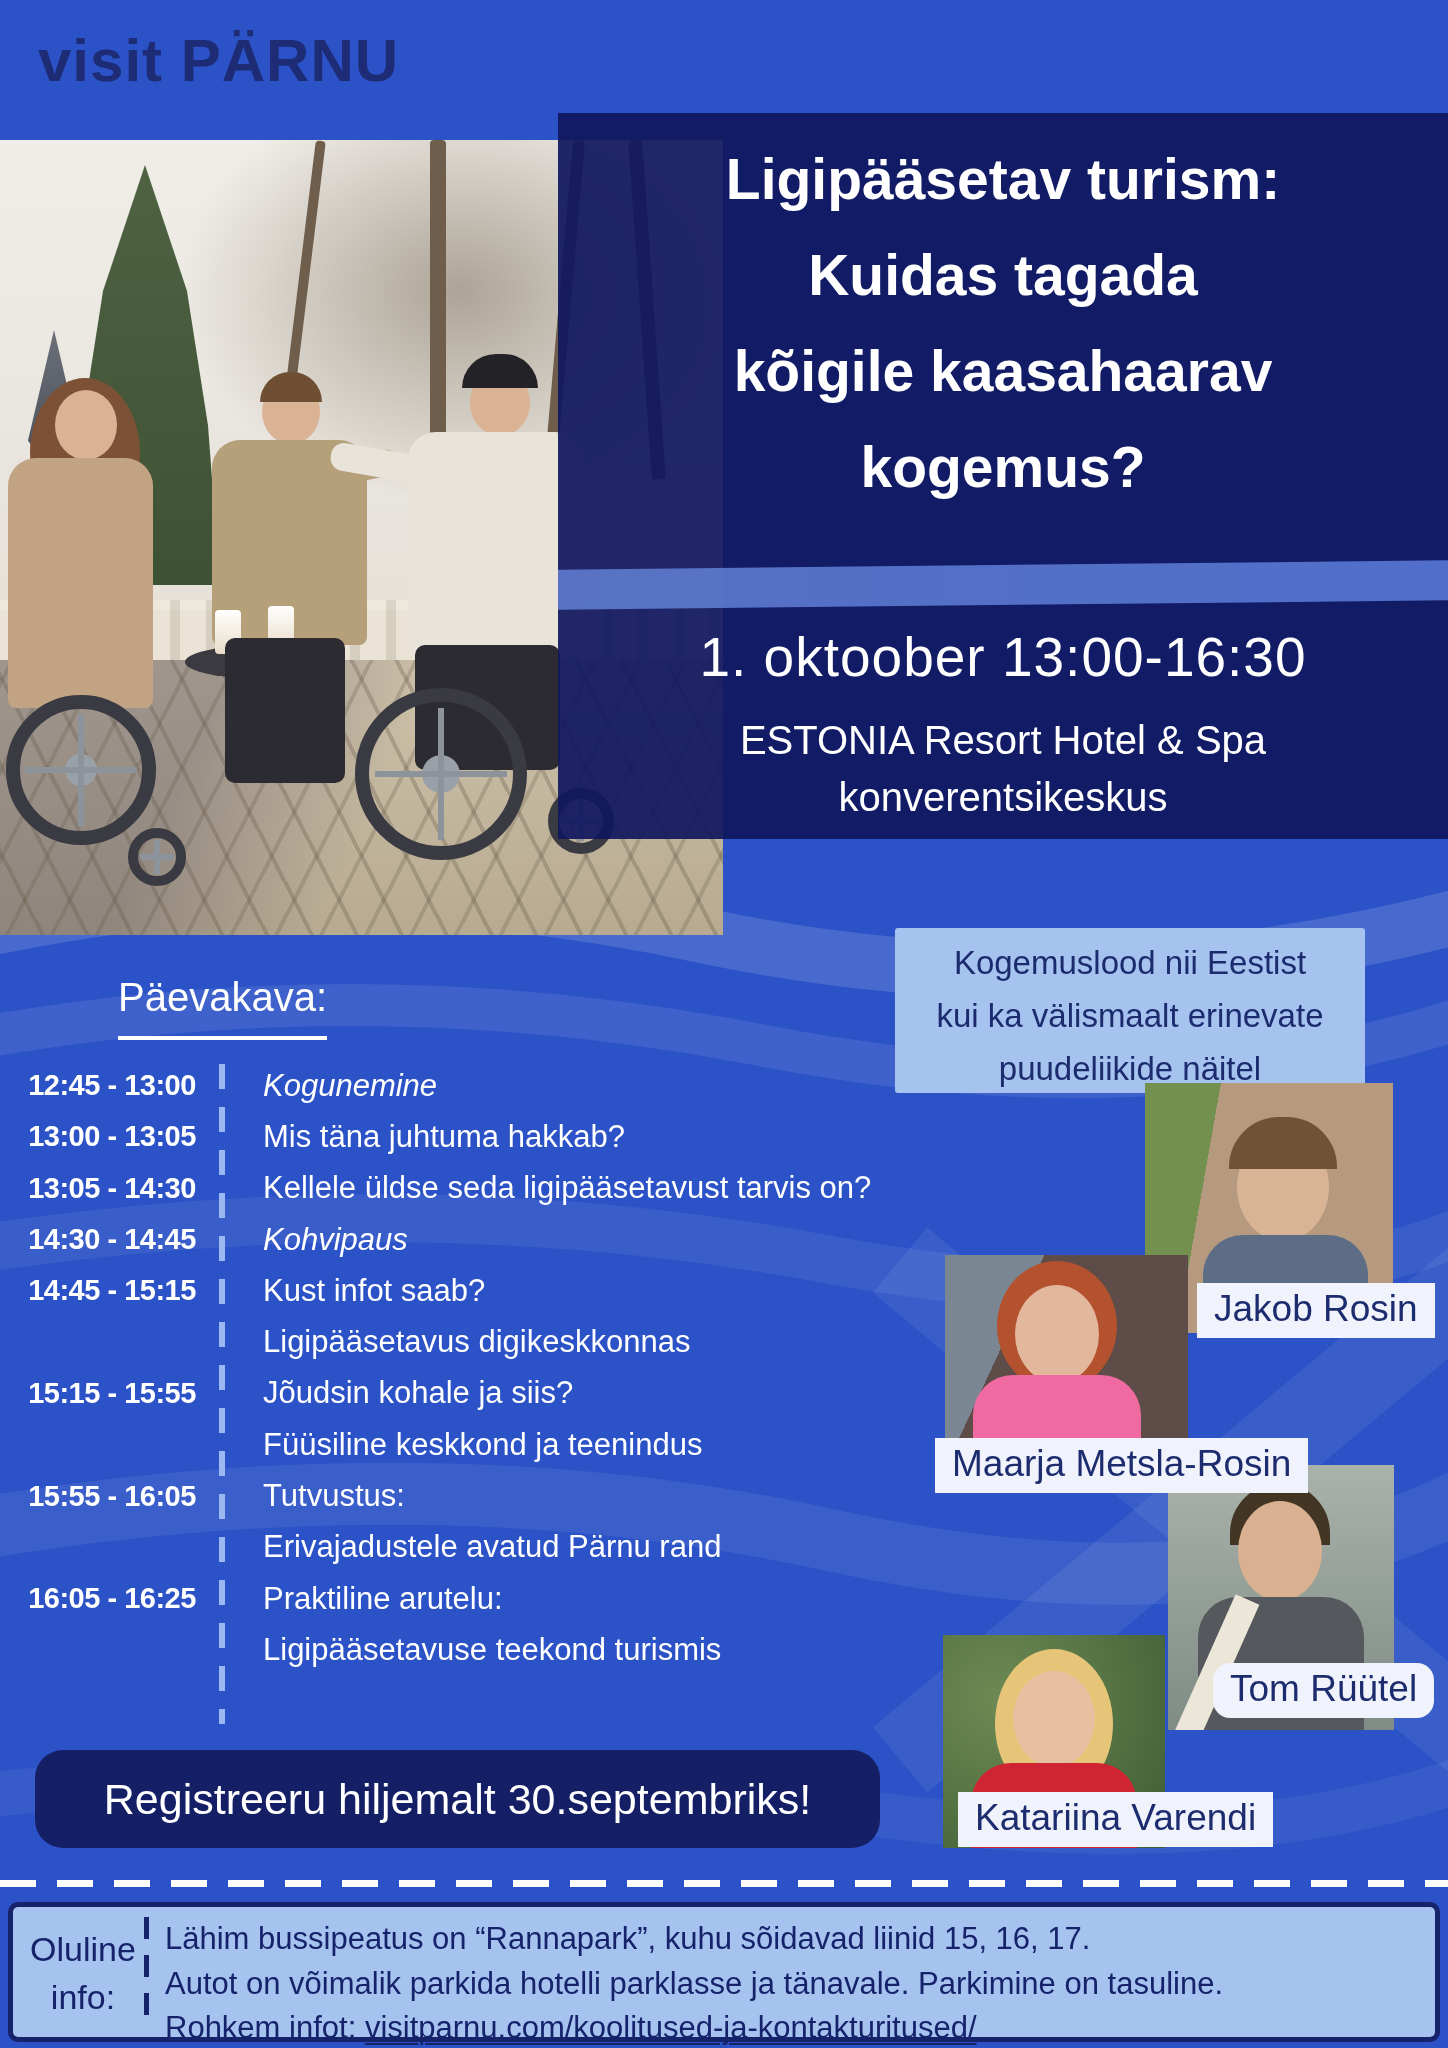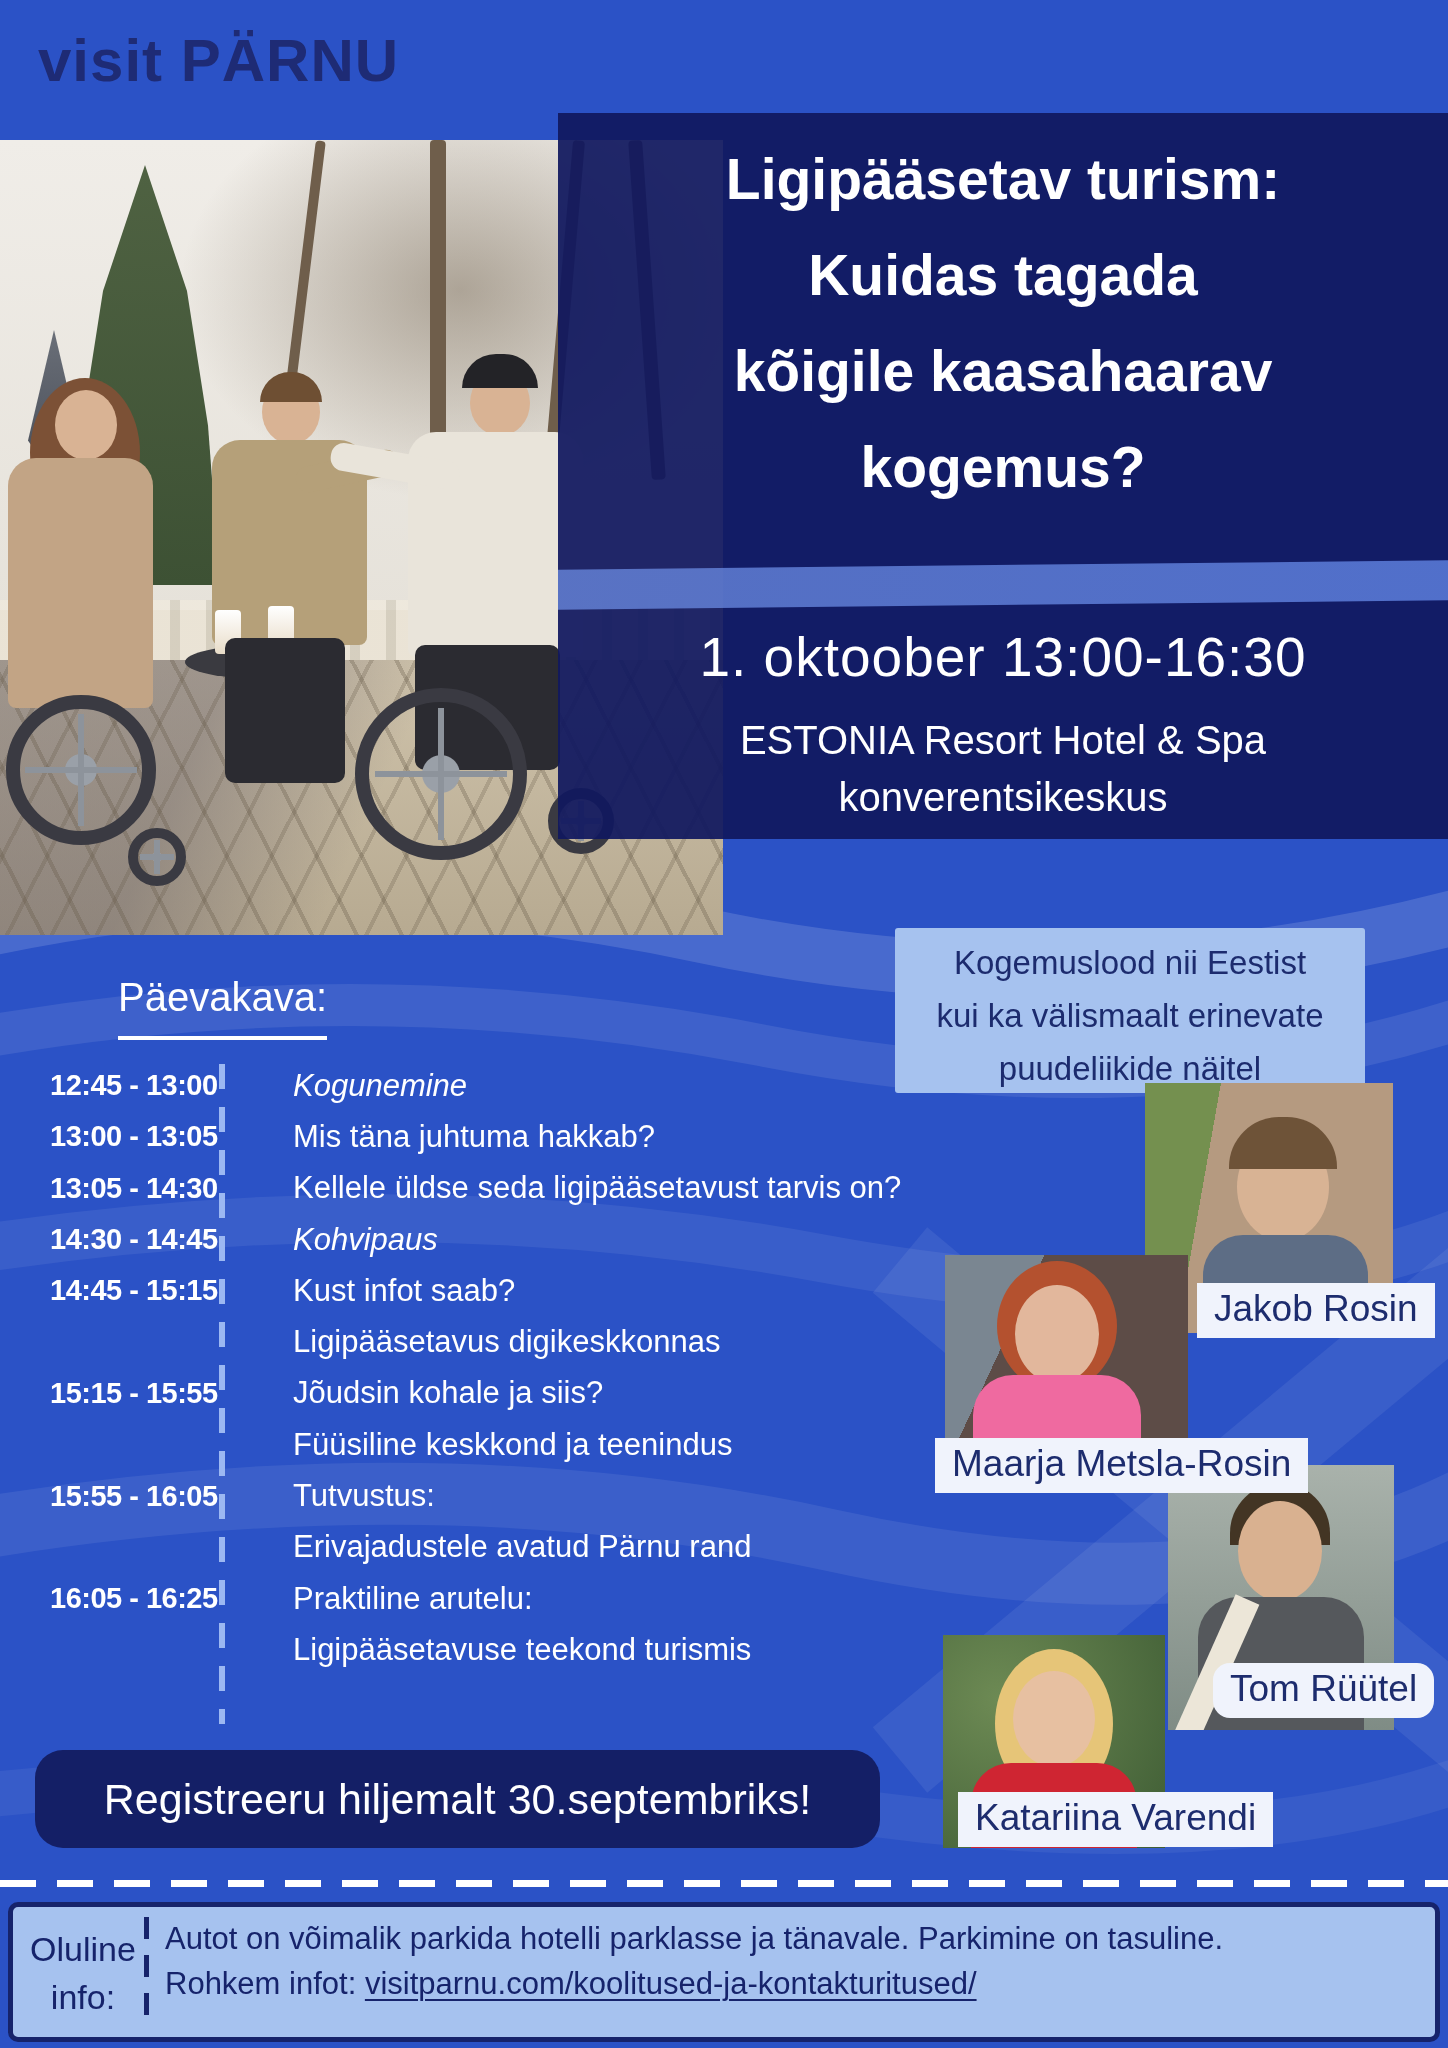--- a/index.html
+++ b/index.html
@@ -79,21 +79,21 @@
     font-size:40px; font-weight:400; }
 
   
   .highlight { left:895px; top:928px; width:470px; height:165px; z-index:3;
     background:#a6c2ef; color:#1c2b6e; text-align:center;
     font-size:33px; line-height:53px; padding-top:8px; border-radius:3px; }
 
   
   .sched-head { left:118px; top:975px; z-index:3; font-size:40px; font-weight:400;
     border-bottom:4px solid #fff; padding-bottom:16px; }
-  .sched { left:50px; top:1060px; width:1020px; z-index:3; }
+  .sched { left:20px; top:1060px; width:1020px; z-index:3;text-align:center; }
   .srow { display:flex; align-items:center; height:51.3px; }
   .stime { width:184px; font-size:29px; font-weight:700; letter-spacing:-0.5px; flex:none; }
   .sdesc { margin-left:59px; font-size:31px; }
   .sdesc.b { font-weight:400; }
   .sdesc.r { font-weight:400; }
   .sdesc.it { font-weight:400; font-style:italic; }
   .vdash { left:219px; top:1064px; width:6px; height:660px; z-index:3;
     background:repeating-linear-gradient(180deg, #9cb8f2 0 25px, rgba(0,0,0,0) 25px 43px); }
 
   
@@ -297,18 +297,19 @@
 
 <div class="abs hdash"></div>
 
 <div class="abs infobox">
   <div class="info-label">
     <div>Oluline</div>
     <div>info:</div>
   </div>
   <div class="info-vdash"></div>
   <div class="info-lines">
+    <div>Lähim bussipeatus on “Rannapark”, kuhu sõidavad liinid 15, 16, 17.</div>
     <div>Autot on võimalik parkida hotelli parklasse ja tänavale. Parkimine on tasuline.</div>
     <div>
       <span>Rohkem infot: </span><a class="info-link">visitparnu.com/koolitused-ja-kontakturitused/</a>
     </div>
   </div>
 </div>
 
 </body></html>

